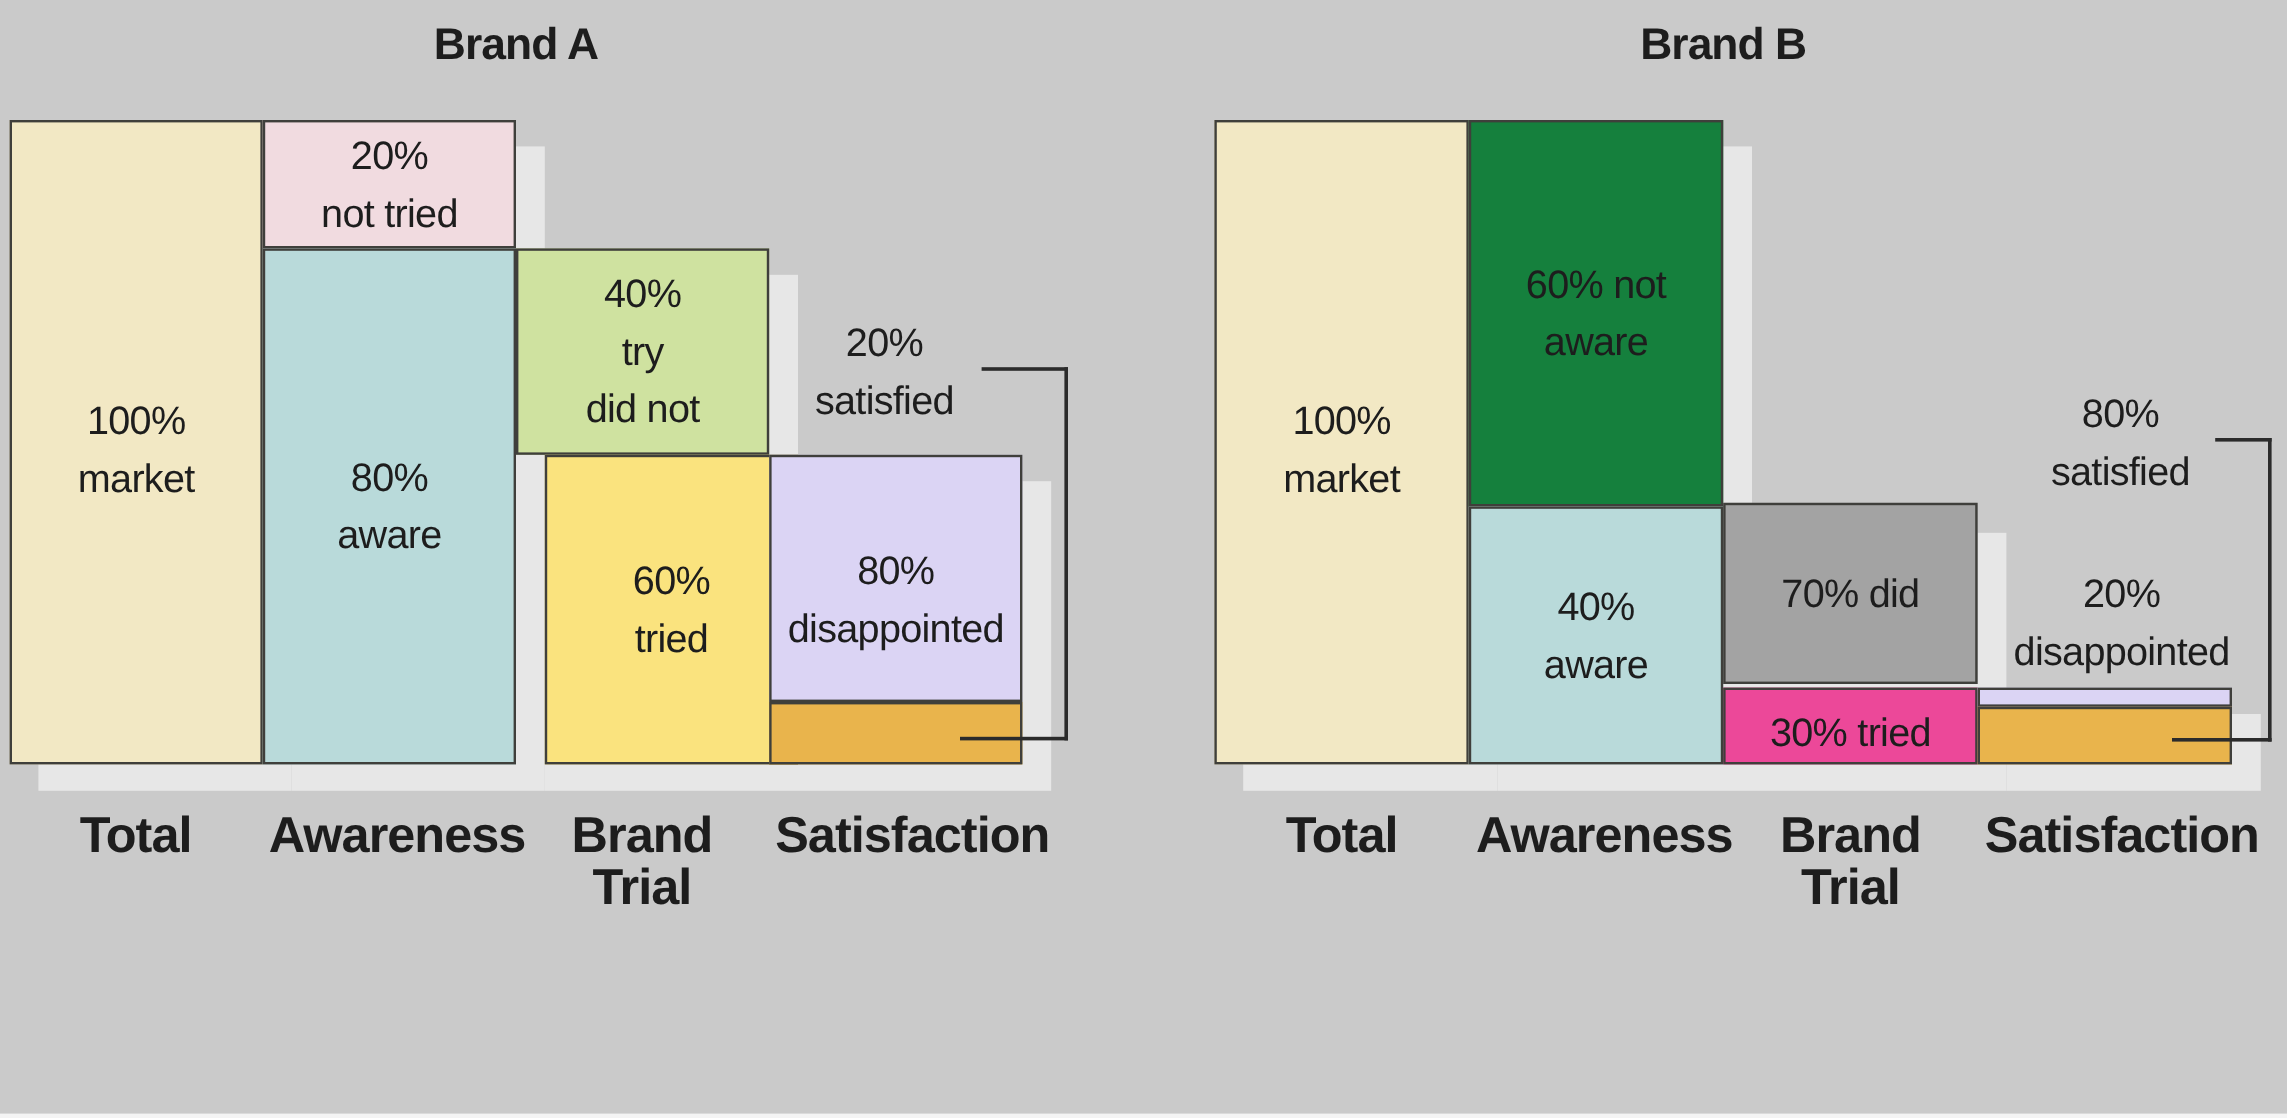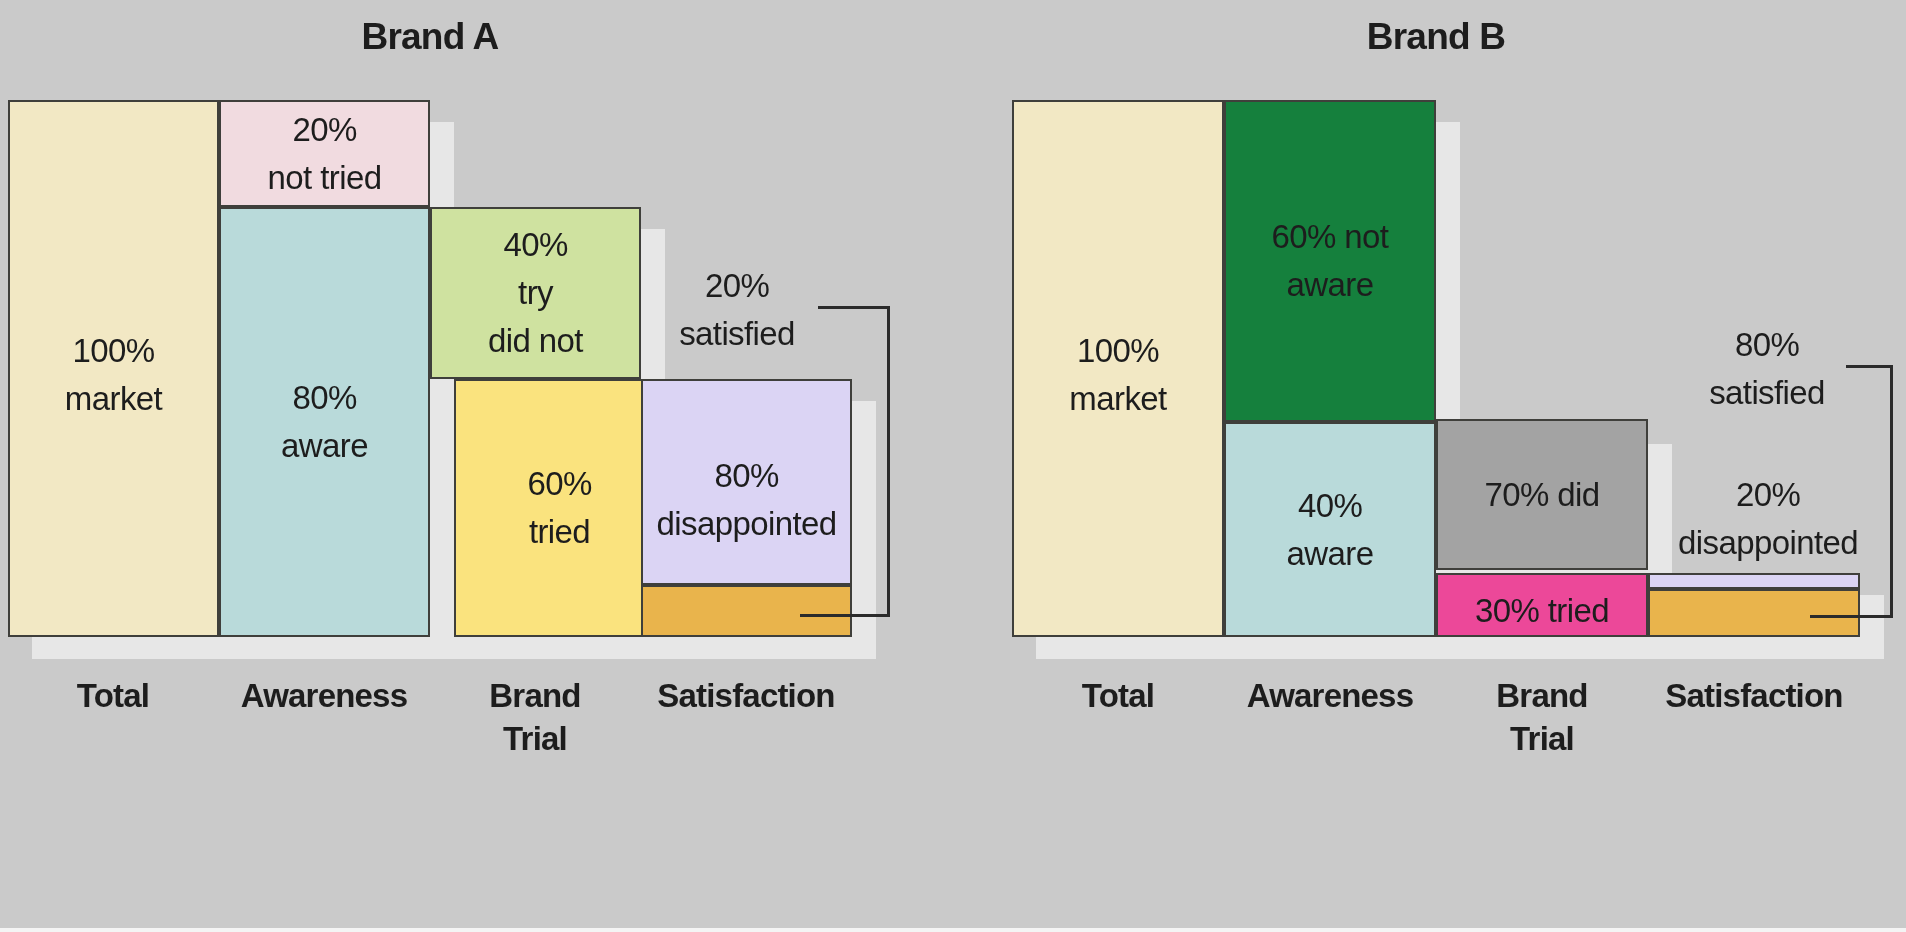--- a/index.html
+++ b/index.html
@@ -74,21 +74,21 @@
   .brA-top {left:818px; top:306px; width:72px;  height:3px;}
   .brA-vert{left:887px; top:306px; width:3px;   height:311px;}
   .brA-bot {left:800px; top:614px; width:90px;  height:3px;}
   .brB-top {left:1846px;top:365px; width:47px;  height:3px;}
   .brB-vert{left:1890px;top:365px; width:3px;   height:253px;}
   .brB-bot {left:1810px;top:615px; width:83px;  height:3px;}
 
   
   .axis-label{
     position:absolute;top:674px;width:200px;
-    text-align:center;font-size:33px;font-weight:bold;
+    text-align:center;font-size:42px;font-weight:bold;
     line-height:43px;letter-spacing:-0.8px;z-index:3;
   }
   .axis-label span{display:block;}
   .axA1{left:13px;}  .axA2{left:224px;} .axA3{left:435px;} .axA4{left:646px;}
   .axB1{left:1018px;}.axB2{left:1230px;}.axB3{left:1442px;}.axB4{left:1654px;}
 
   .bottom-strip{position:absolute;left:0;top:928px;width:1906px;height:4px;background:#f4f4f4;z-index:5;}
 </style>
 </head>
 <body>

